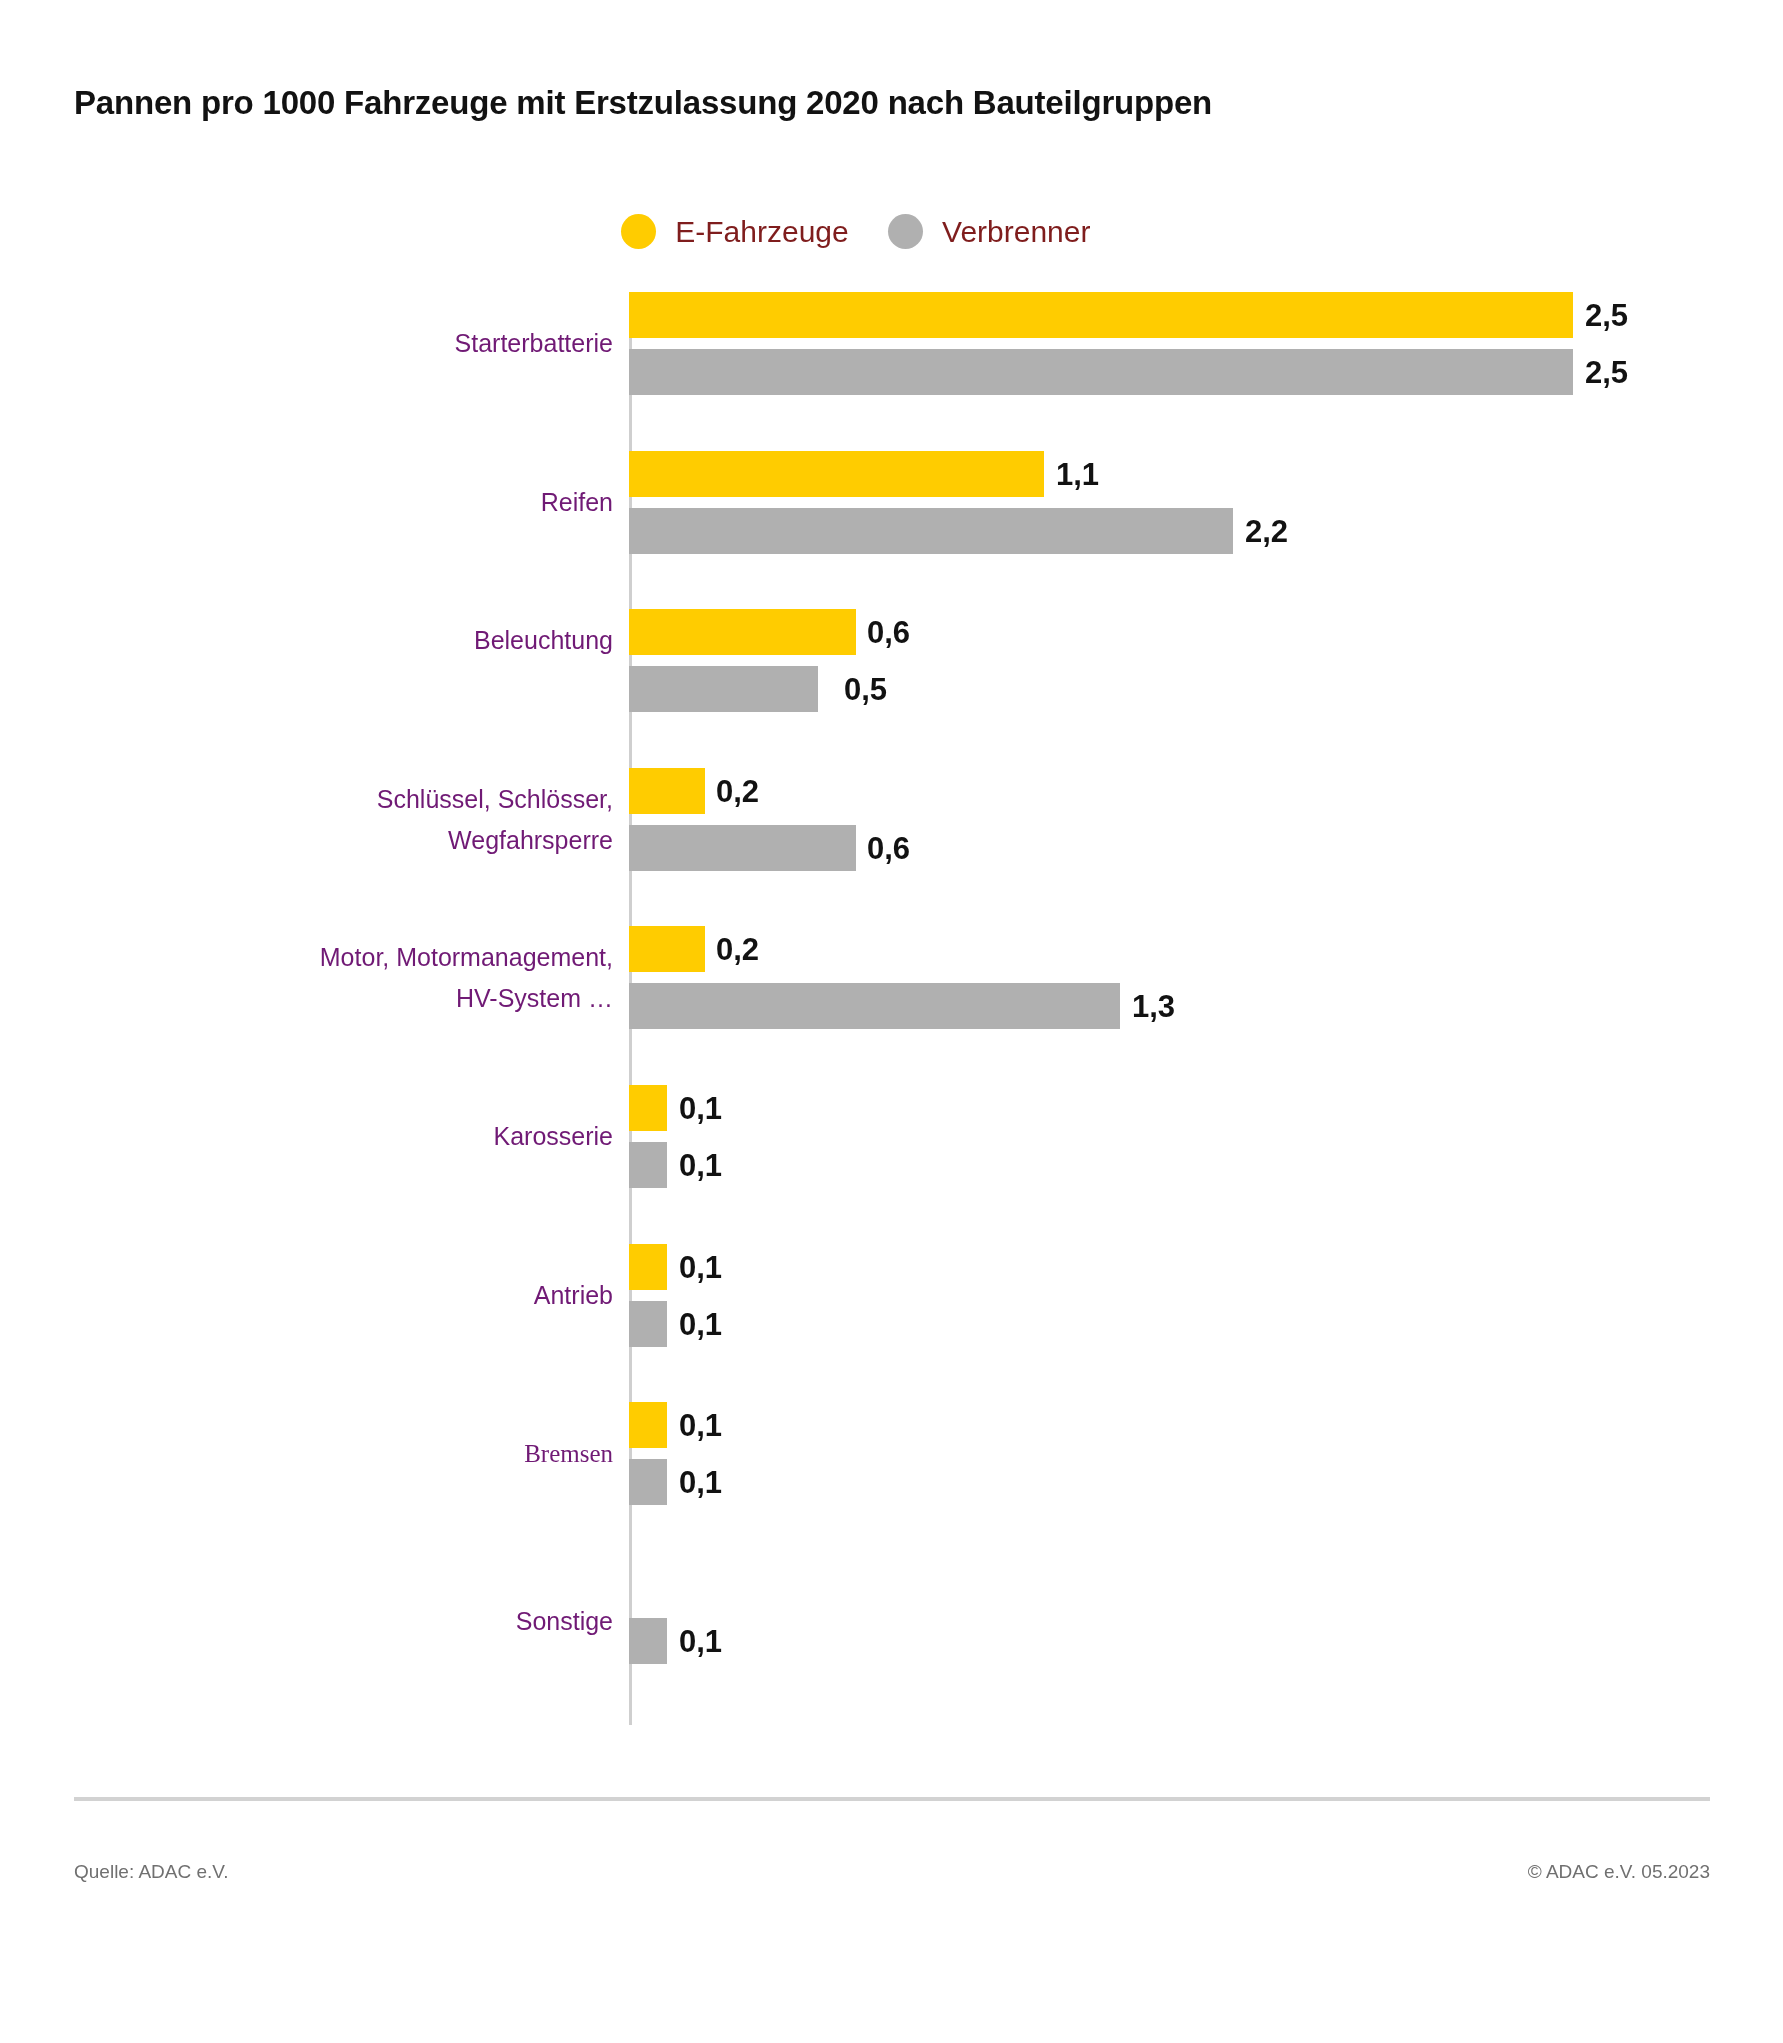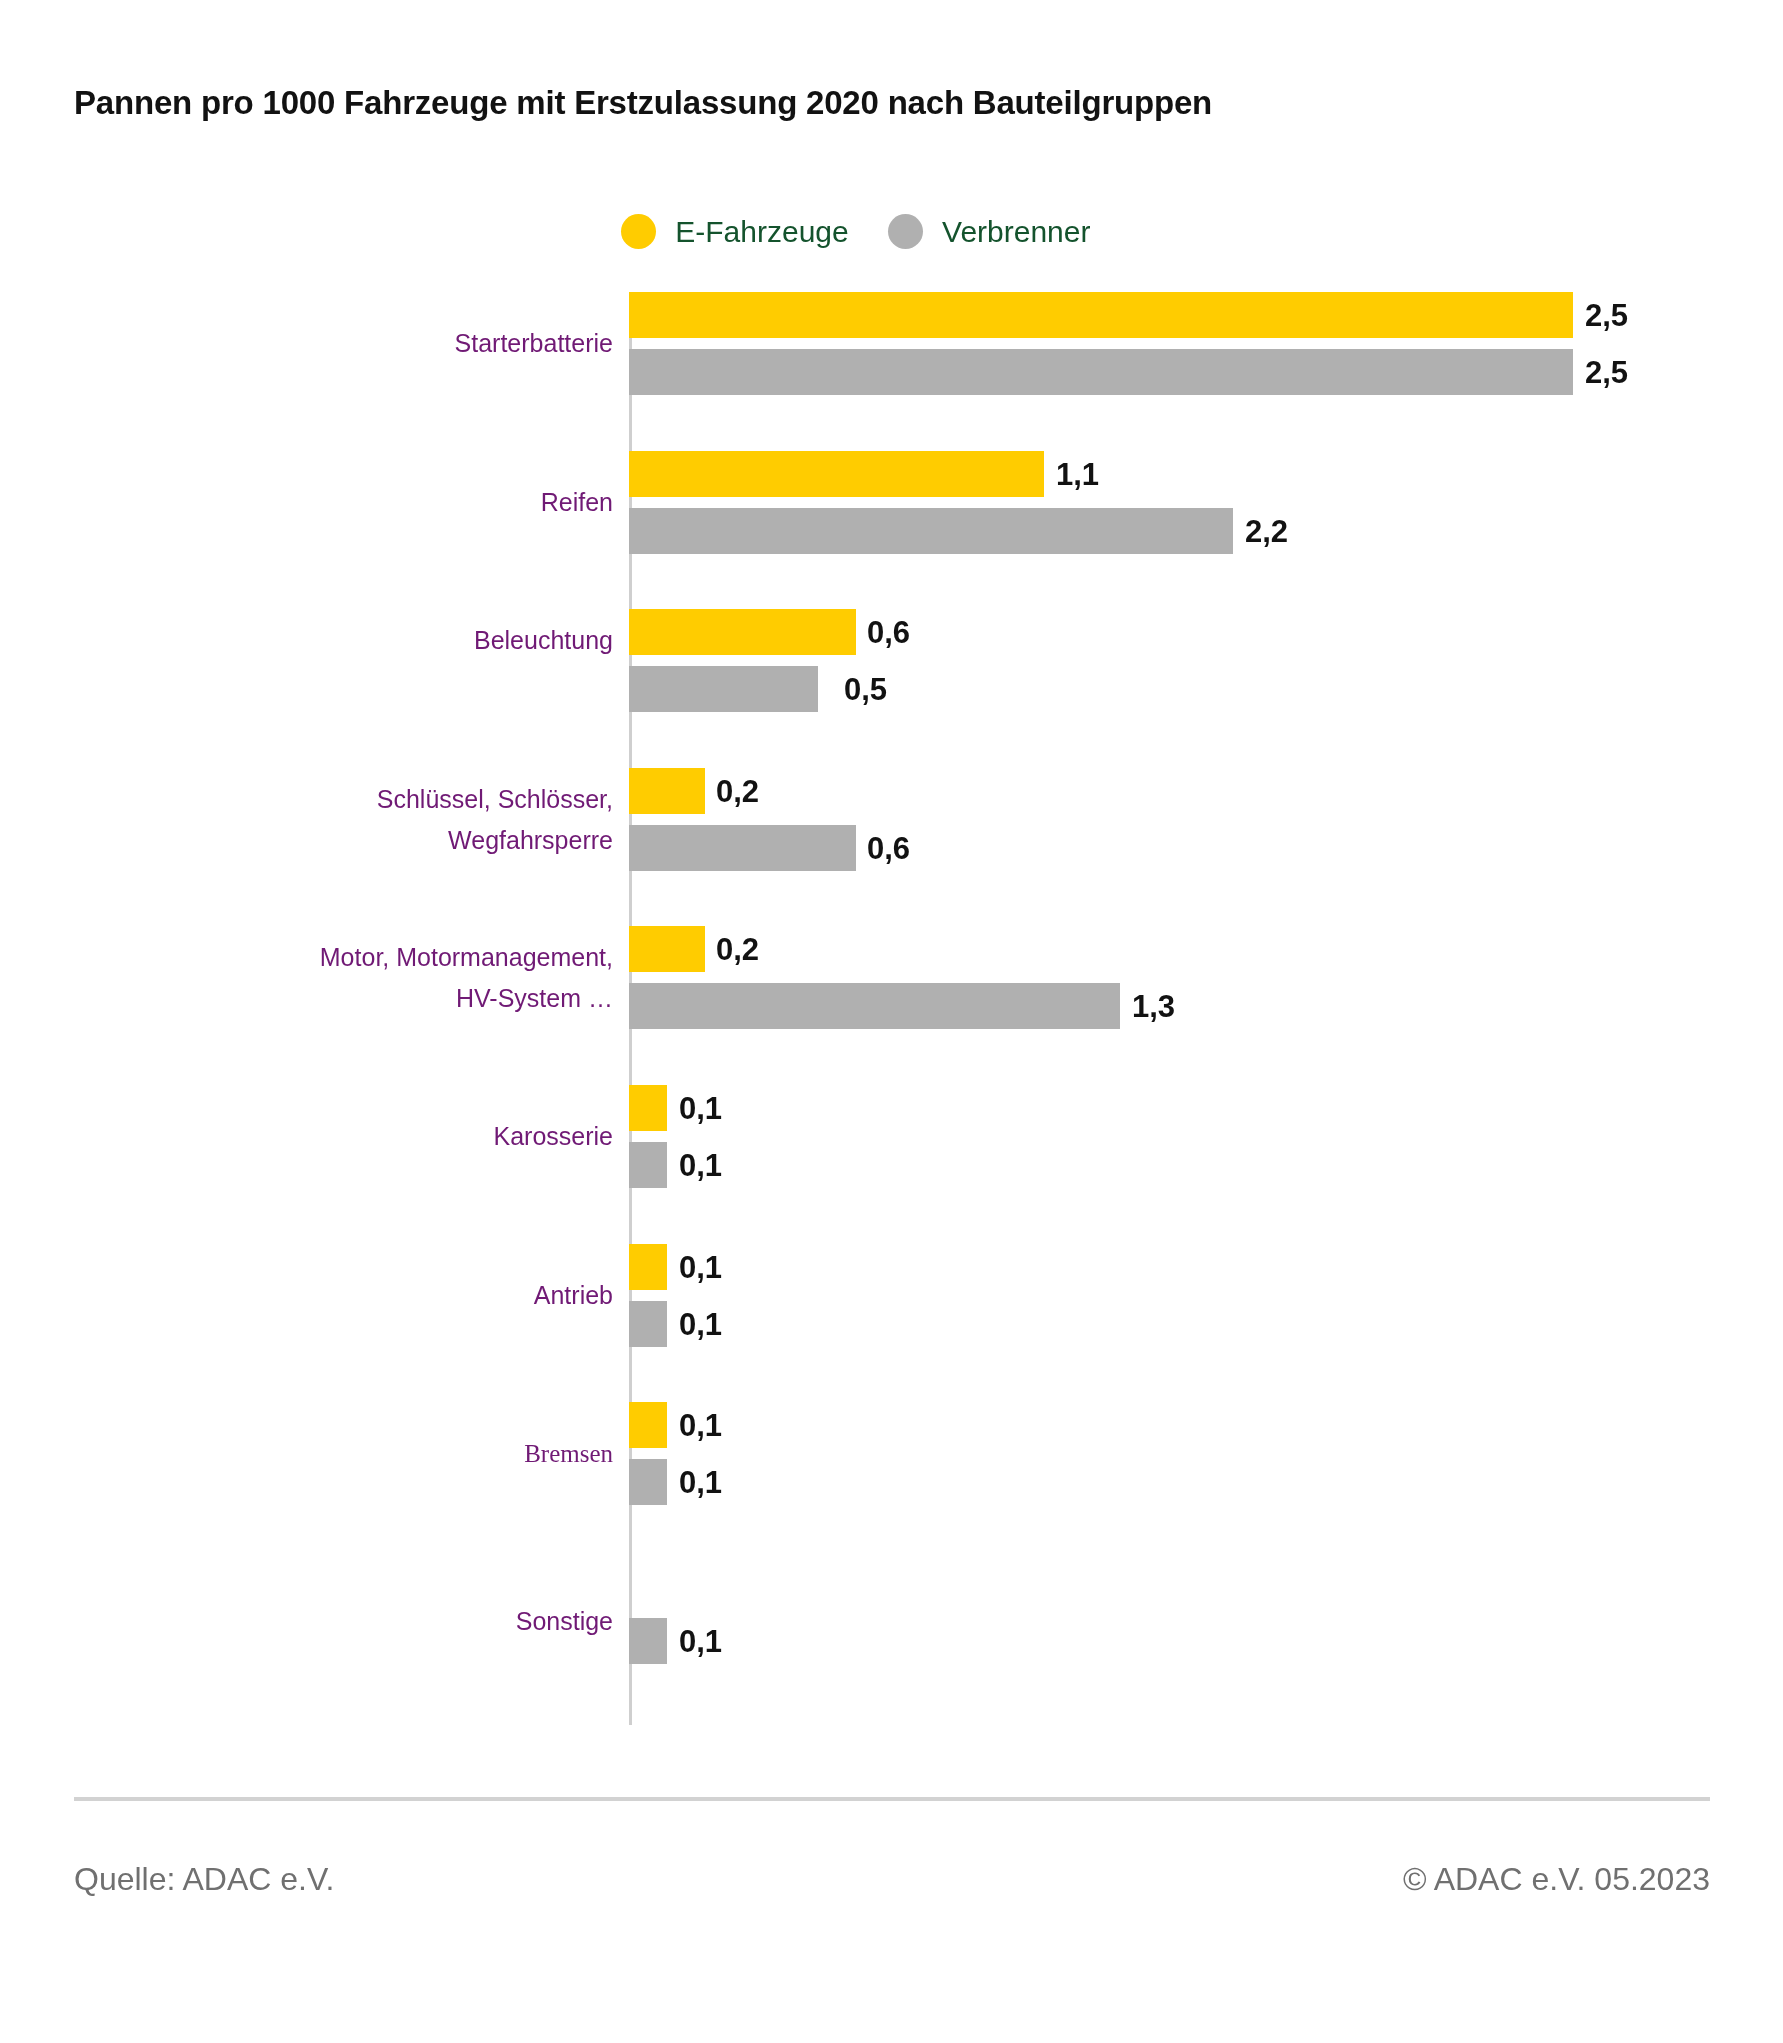--- a/index.html
+++ b/index.html
@@ -42,21 +42,21 @@
     align-items: center;
     gap: 19.3px;
   }
   .legend-swatch {
     width: 35px; height: 35px;
     border-radius: 50%;
     flex: 0 0 auto;
   }
   .legend-label {
     font-size: 30px;
-    color: #14532d;
+    color: #7f1d1d;
     white-space: nowrap;
   }
 
   
   #plot {
     position: absolute;
     left: 0;
     top: 292px;
     width: 1784px;
     height: 1426px;
@@ -122,21 +122,21 @@
     height: 4.2px;
     background: #d2d2d2;
   }
   #footer {
     position: absolute;
     left: 74px;
     top: 1861px;
     width: 1636px;
     display: flex;
     justify-content: space-between;
-    font-size: 32px;
+    font-size: 19px;
     color: #707070;
   }
 </style>
 </head>
 <body>
 
 <div id="chart-title">Pannen pro 1000 Fahrzeuge mit Erstzulassung 2020 nach Bauteilgruppen</div>
 
 <div id="legend">
   <div class="legend-item">

